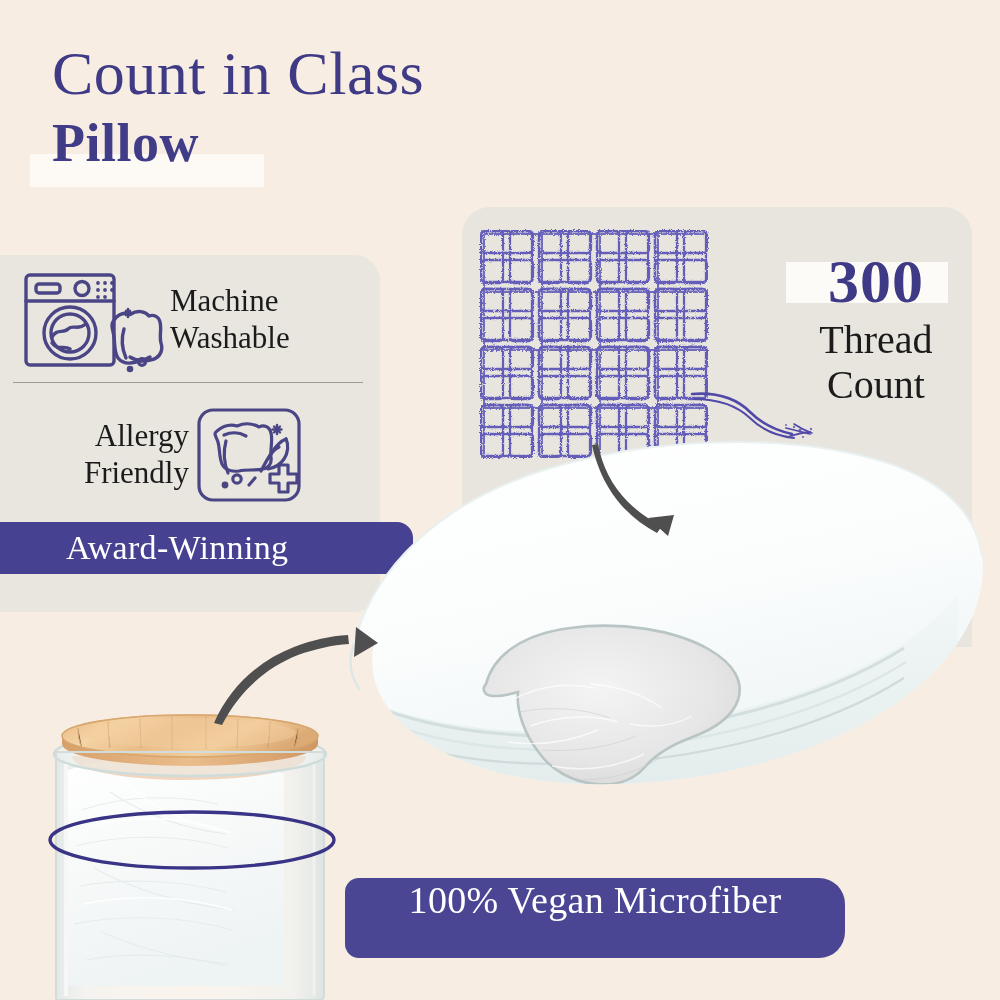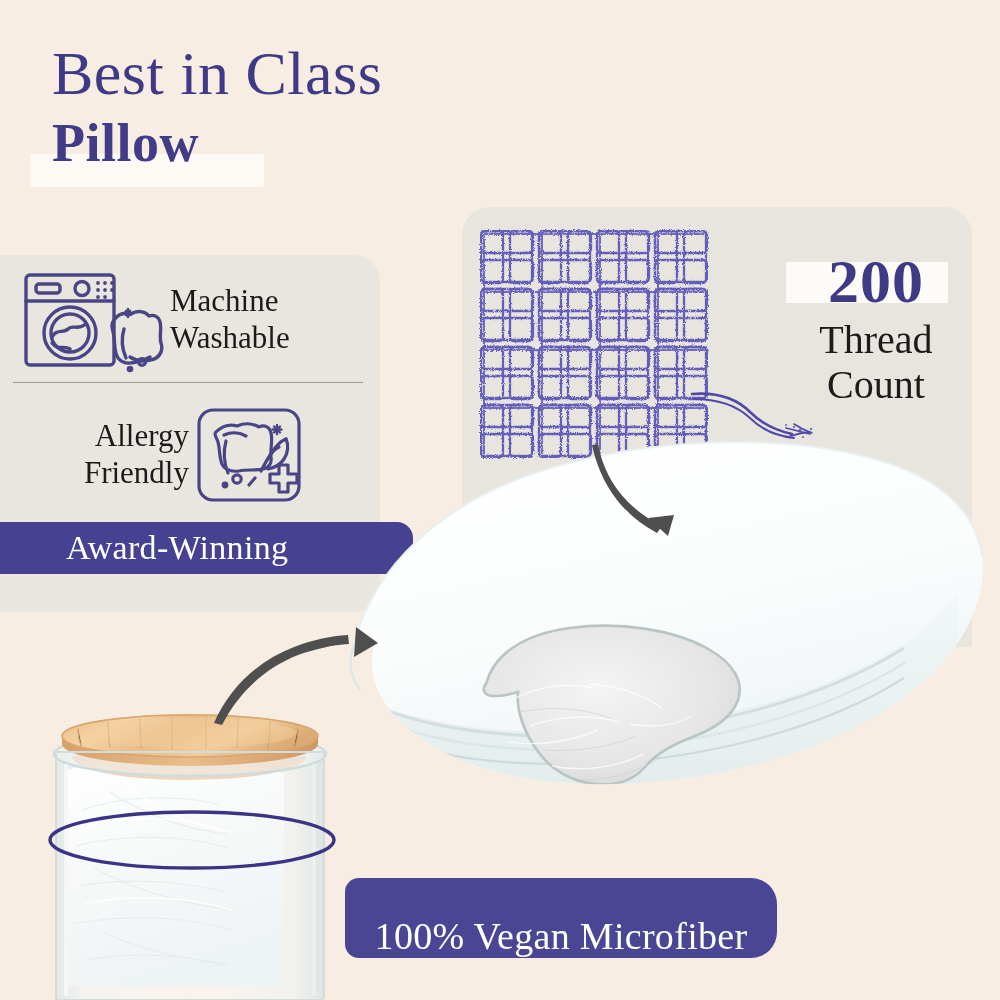--- a/index.html
+++ b/index.html
@@ -79,40 +79,40 @@
 
   
   #jar-figure{left:20px;top:700px;width:340px;height:300px;}
 
   
   #arrow-to-pillow-top{left:590px;top:440px;width:120px;height:110px;}
   #arrow-to-pillow-left{left:210px;top:625px;width:180px;height:110px;}
 
   
   #microfiber-banner{
-    left:345px;top:878px;width:432px;height:80px;
+    left:345px;top:878px;width:500px;height:80px;
     background:#4b4694;border-radius:14px 26px 26px 14px;
-    display:flex;align-items:flex-end;justify-content:center;
+    display:flex;align-items:flex-start;justify-content:center;
   }
   #microfiber-label{
     color:#ffffff;font-size:38px;letter-spacing:.3px;
     font-family:"Liberation Serif", serif;
   }
 </style>
 </head>
 <body>
 
 <div class="stage">
 
   <div class="abs" id="feature-card"></div>
 
   <div class="abs" id="thread-panel"></div>
 
   <div class="abs" id="heading-block">
-    <div id="title-line1">Best in Class</div>
+    <div id="title-line1">Count in Class</div>
     <div id="title-line2-wrap">
       <div id="title-hl"></div>
       <div id="title-line2">Pillow</div>
     </div>
   </div>
 
   <div class="abs" id="feature-row-washable">
     <div id="washer-icon">
       <svg width="150" height="110" viewBox="0 0 150 110">
         <g fill="none" stroke="#4a4585" stroke-width="3.4" stroke-linejoin="round" stroke-linecap="round">
@@ -223,21 +223,21 @@
         <circle cx="104" cy="47" r="1.2"></circle>
           <circle cx="121" cy="49" r="1.2"></circle>
         <circle cx="96" cy="45" r="1.1"></circle>
           <circle cx="113" cy="57" r="1.1"></circle>
       </g>
     </svg>
   </div>
 
   <div class="abs" id="count-block">
     <div id="count-hl"></div>
-    <div id="count-number">200</div>
+    <div id="count-number">300</div>
     <div id="count-word1">Thread</div>
     <div id="count-word2">Count</div>
   </div>
 
   <div class="abs" id="pillow-figure">
     <svg width="670" height="420" viewBox="0 0 670 420">
       <defs>
         <linearGradient id="pillowTop" x1="0" y1="0" x2="0.4" y2="1">
           <stop offset="0" stop-color="#ffffff"></stop>
           <stop offset="0.55" stop-color="#fbfdfd"></stop>

